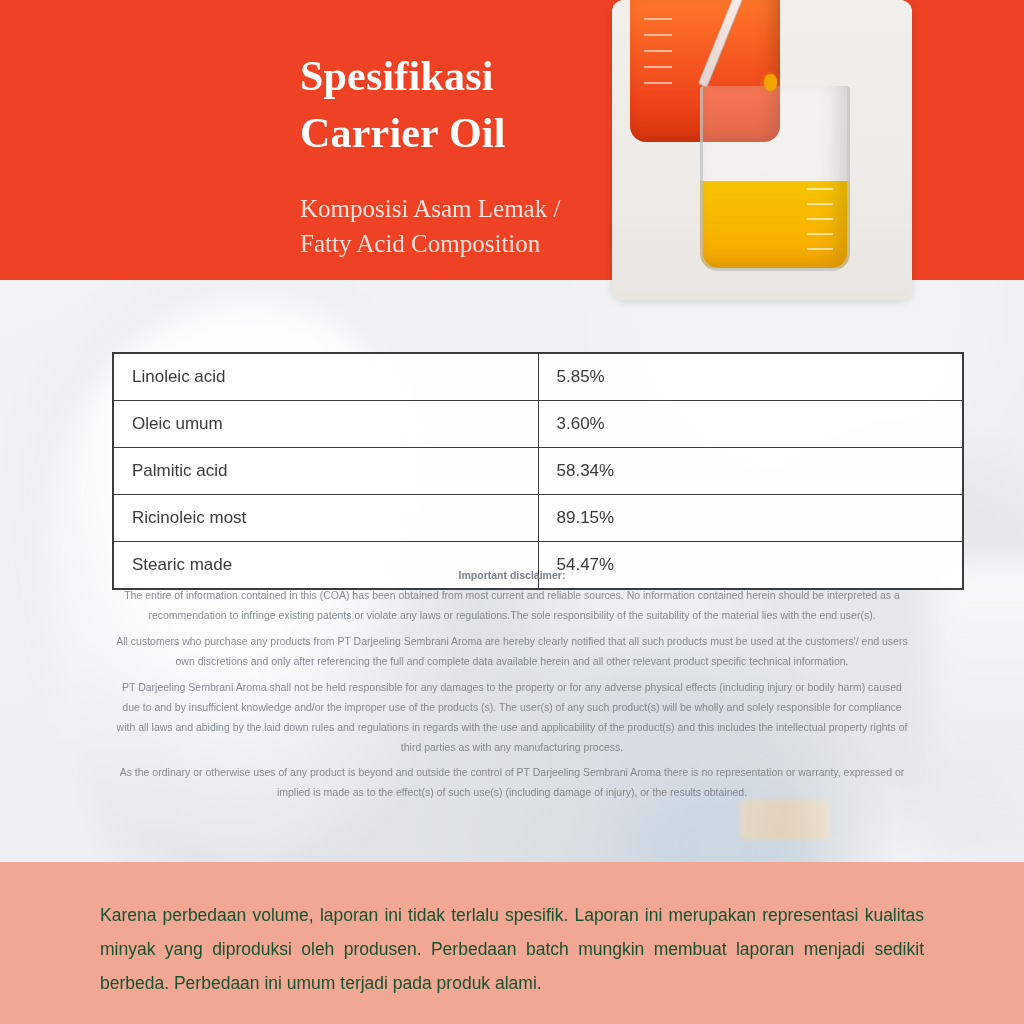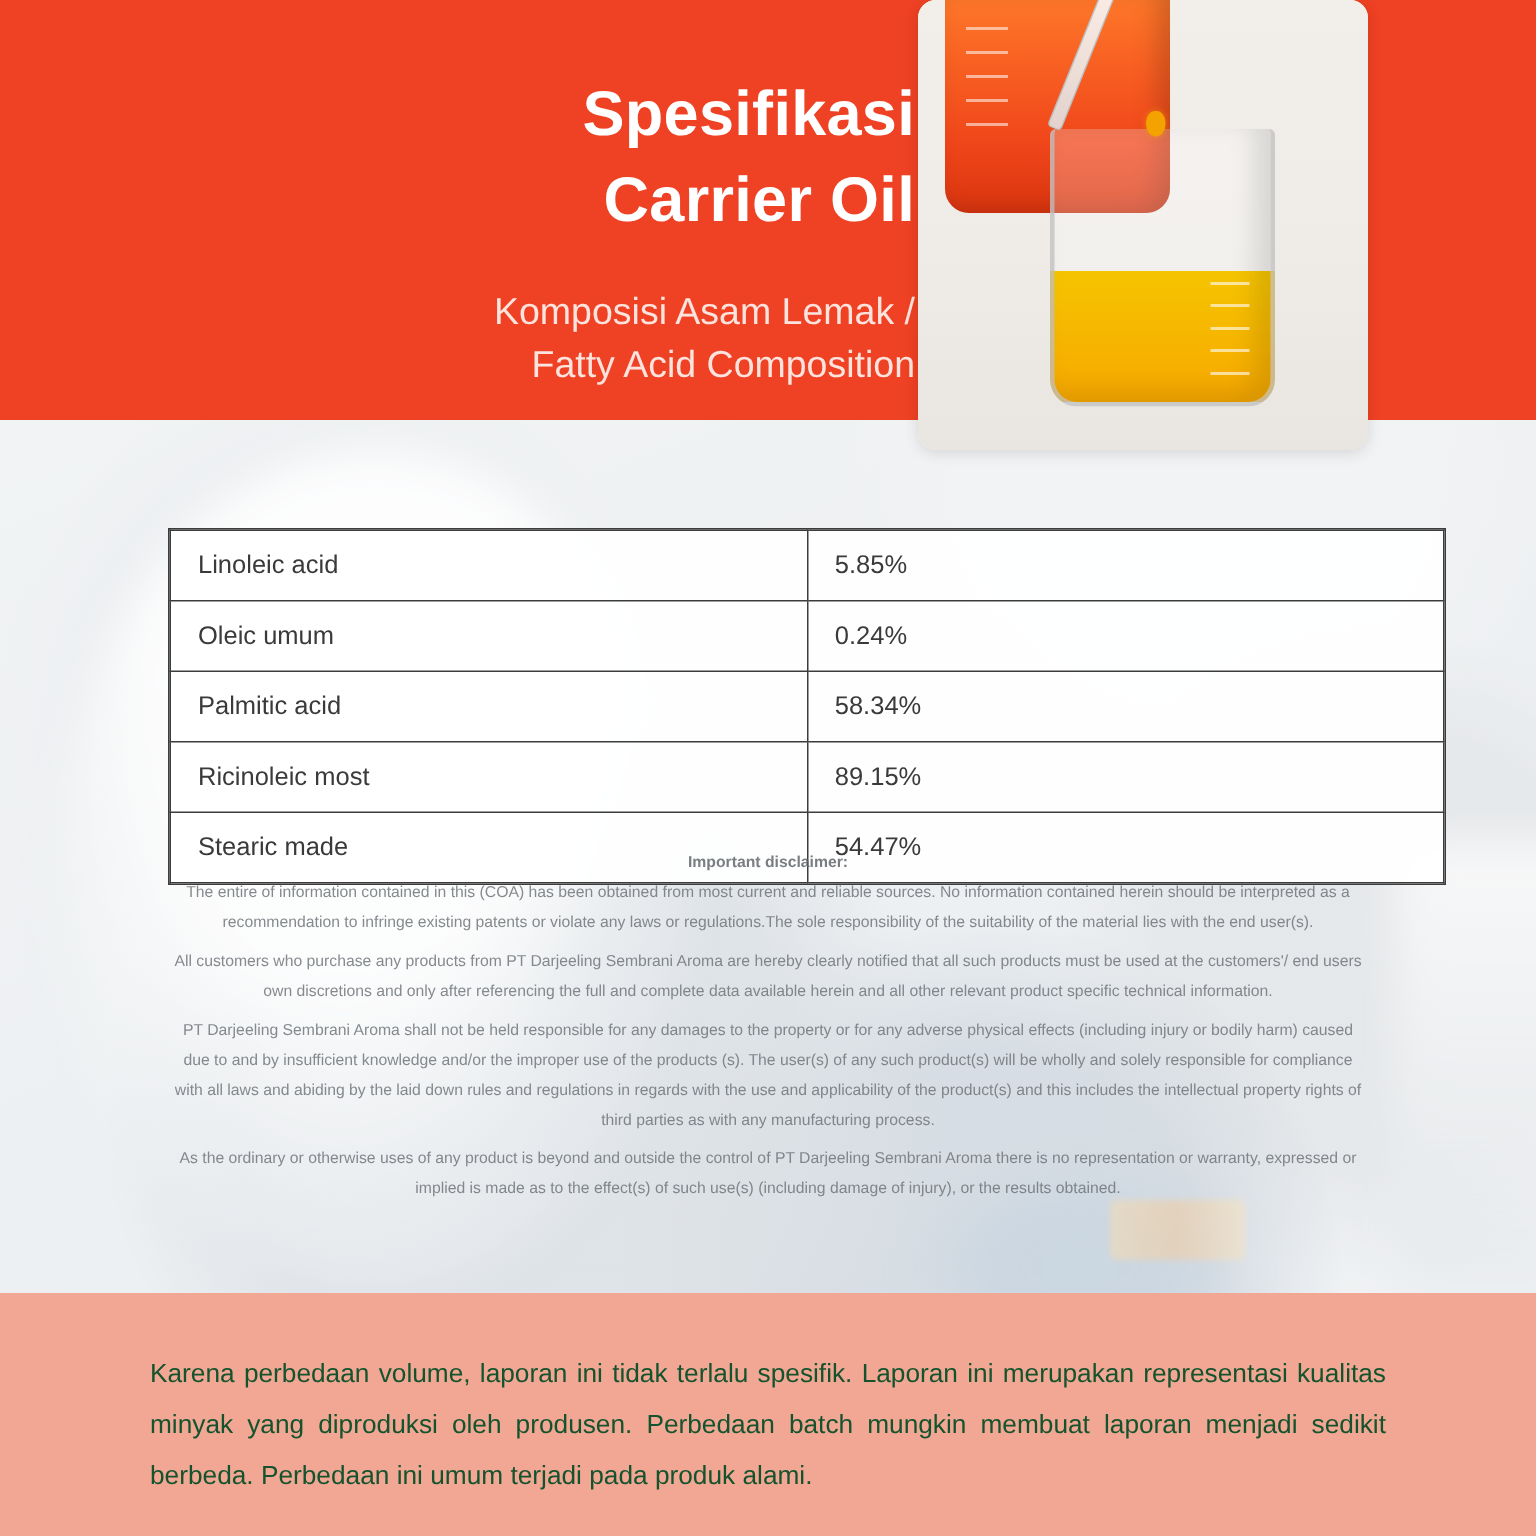--- a/index.html
+++ b/index.html
@@ -64,21 +64,21 @@
   .header-band {
     position: absolute;
     left: 0; top: 0;
     width: 1024px; height: 280px;
     background: #ef4123;
   }
   .header-text {
     position: absolute;
     left: 300px; top: 48px;
     width: 310px;
-    text-align: right;
+    font-family: Liberation Serif, serif;
   }
   .header-title {
     color: #ffffff;
     font-size: 42px;
     font-weight: bold;
     line-height: 1.35;
     letter-spacing: 0.2px;
   }
   .header-sub {
     margin-top: 30px;
@@ -242,21 +242,21 @@
 
   <div class="table-wrap">
     <table class="comp">
       <tbody>
         <tr>
           <td class="name">Linoleic acid</td>
           <td class="val">5.85%</td>
         </tr>
         <tr>
           <td class="name">Oleic umum</td>
-          <td class="val">0.24%</td>
+          <td class="val">3.60%</td>
         </tr>
         <tr>
           <td class="name">Palmitic acid</td>
           <td class="val">58.34%</td>
         </tr>
         <tr>
           <td class="name">Ricinoleic most</td>
           <td class="val">89.15%</td>
         </tr>
         <tr>

